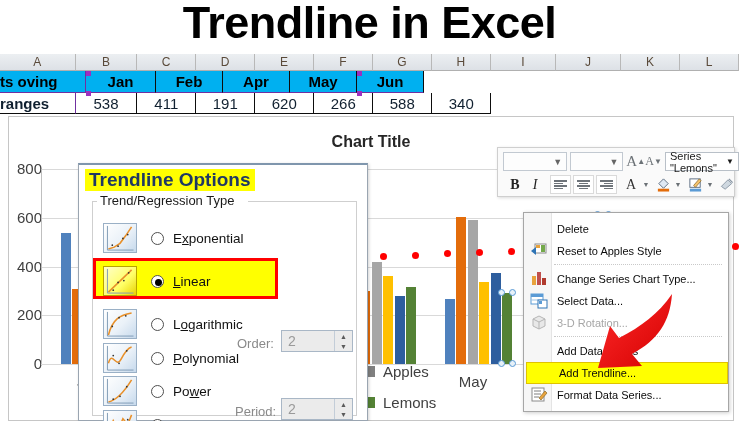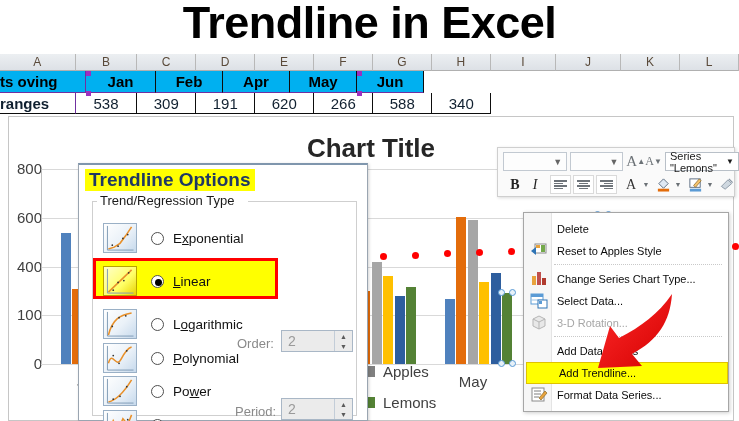--- a/index.html
+++ b/index.html
@@ -46,21 +46,21 @@
   .cell.blank { background:#fff; border:none; }
   .sel-handle { position:absolute; width:5px; height:5px; background:#9b30c0; }
 
   
   .chart-frame {
     position: absolute; left: 8px; top: 116px; width: 726px; height: 305px;
     border: 1px solid #c6c6c6; background: #fff;
   }
   .chart-title {
     position:absolute; left:0; top:16px; width:100%;
-    text-align:center; font-size:26px; font-weight:bold; color:#262626;
+    text-align:center; font-size:16px; font-weight:bold; color:#262626;
     font-family:"Liberation Sans", sans-serif;
   }
   .plot { position:absolute; left:32px; top:52px; right:20px; bottom:56px; }
   .ylabels { position:absolute; left:0px; top:164px; width:36px; }
   .ylab { position:absolute; right:3px; font-size:15px; color:#404040; text-align:right;
           font-family:"Liberation Sans", sans-serif;}
   .gridline { position:absolute; height:1px; background:#d9d9d9; }
   .axisline { position:absolute; background:#bfbfbf; }
   .bar { position:absolute; bottom:0; }
   .xlab { position:absolute; font-size:15px; color:#404040; text-align:center;
@@ -220,21 +220,21 @@
         <div class="cell hdr" style="width: 67px;">May</div>
         <div class="cell hdr" style="width: 67px;">Jun</div>
         <div class="cell blank" style="width: 74px;"></div>
         <div class="cell blank" style="width: 74px;"></div>
         <div class="cell blank" style="width: 67px;"></div>
         <div class="cell blank" style="width: 67px;"></div>
       </div>
     <div class="data-row2" id="valrow">
         <div class="cell val rowlab" style="width: 86px;">ranges</div>
         <div class="cell val" style="width: 70px;">538</div>
-        <div class="cell val" style="width: 67px;">309</div>
+        <div class="cell val" style="width: 67px;">411</div>
         <div class="cell val" style="width: 67px;">191</div>
         <div class="cell val" style="width: 67px;">620</div>
         <div class="cell val" style="width: 67px;">266</div>
         <div class="cell val" style="width: 67px;">588</div>
         <div class="cell val" style="width: 67px;">340</div>
         <div class="cell blank" style="width: 74px;"></div>
         <div class="cell blank" style="width: 74px;"></div>
         <div class="cell blank" style="width: 67px;"></div>
         <div class="cell blank" style="width: 67px;"></div>
       </div>
@@ -243,21 +243,21 @@
     <div class="sel-handle" style="left:357px; top:17px;"></div>
     <div class="sel-handle" style="left:357px; top:37px;"></div>
   </div>
 
   <div class="chart-frame">
     <div class="chart-title">Chart Title</div>
     <div class="ylabels" id="yaxis" style="top: 0px; height: 100%;">
         <div class="ylab" style="top: 43px; right: 3px;">800</div>
         <div class="ylab" style="top: 91.75px; right: 3px;">600</div>
         <div class="ylab" style="top: 140.5px; right: 3px;">400</div>
-        <div class="ylab" style="top: 189.25px; right: 3px;">100</div>
+        <div class="ylab" style="top: 189.25px; right: 3px;">200</div>
         <div class="ylab" style="top: 238px; right: 3px;">0</div>
       </div>
     <div class="plot" id="plot">
         <div class="gridline" style="left: 0px; width: 672px; top: 195px;"></div>
         <div class="gridline" style="left: 0px; width: 672px; top: 146.25px;"></div>
         <div class="gridline" style="left: 0px; width: 672px; top: 97.5px;"></div>
         <div class="gridline" style="left: 0px; width: 672px; top: 48.75px;"></div>
         <div class="gridline" style="left: 0px; width: 672px; top: 0px;"></div>
         <div class="axisline" style="left: 0px; top: 0px; width: 1px; height: 195px; background: rgb(191, 191, 191);"></div>
         <div class="bar" style="left: 19.5px; width: 10px; height: 131.137px; background: rgb(79, 129, 189);"></div>

